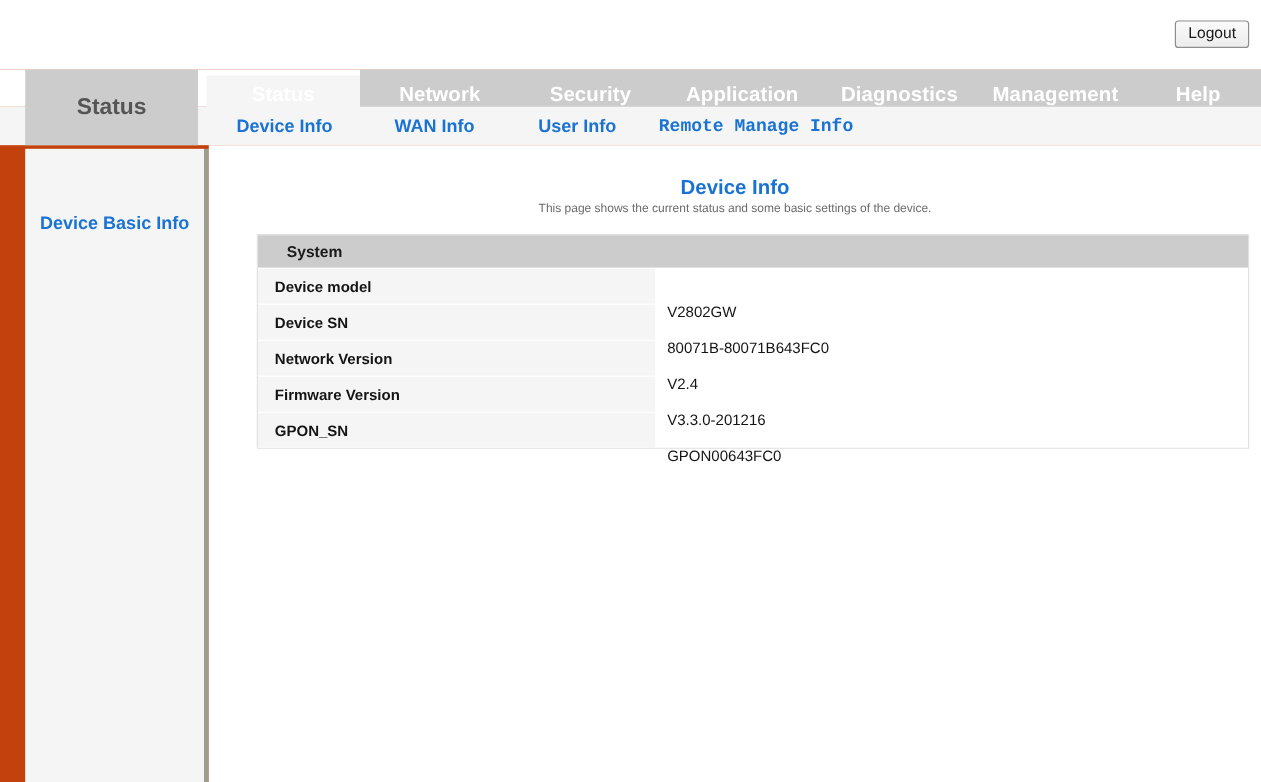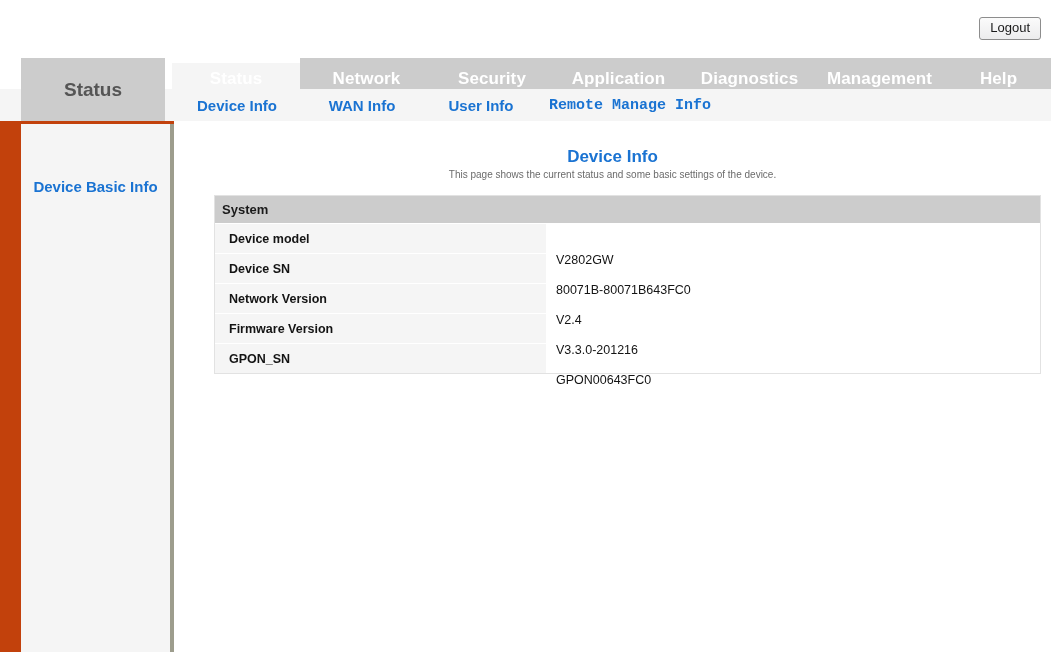--- a/index.html
+++ b/index.html
@@ -170,21 +170,21 @@
     border: 1px solid #e2e2e2;
     background: #ffffff;
   }
   .table-head {
     height: 27px;
     background: #cccccc;
     display: flex;
     align-items: center;
   }
   .table-head-text {
-    padding-left: 7px;
+    padding-left: 24px;
     font-size: 13px;
     font-weight: bold;
     color: #1a1a1a;
   }
   .table-row {
     display: flex;
     height: 29px;
     margin-top: 1px;
     background: #ffffff;
   }

